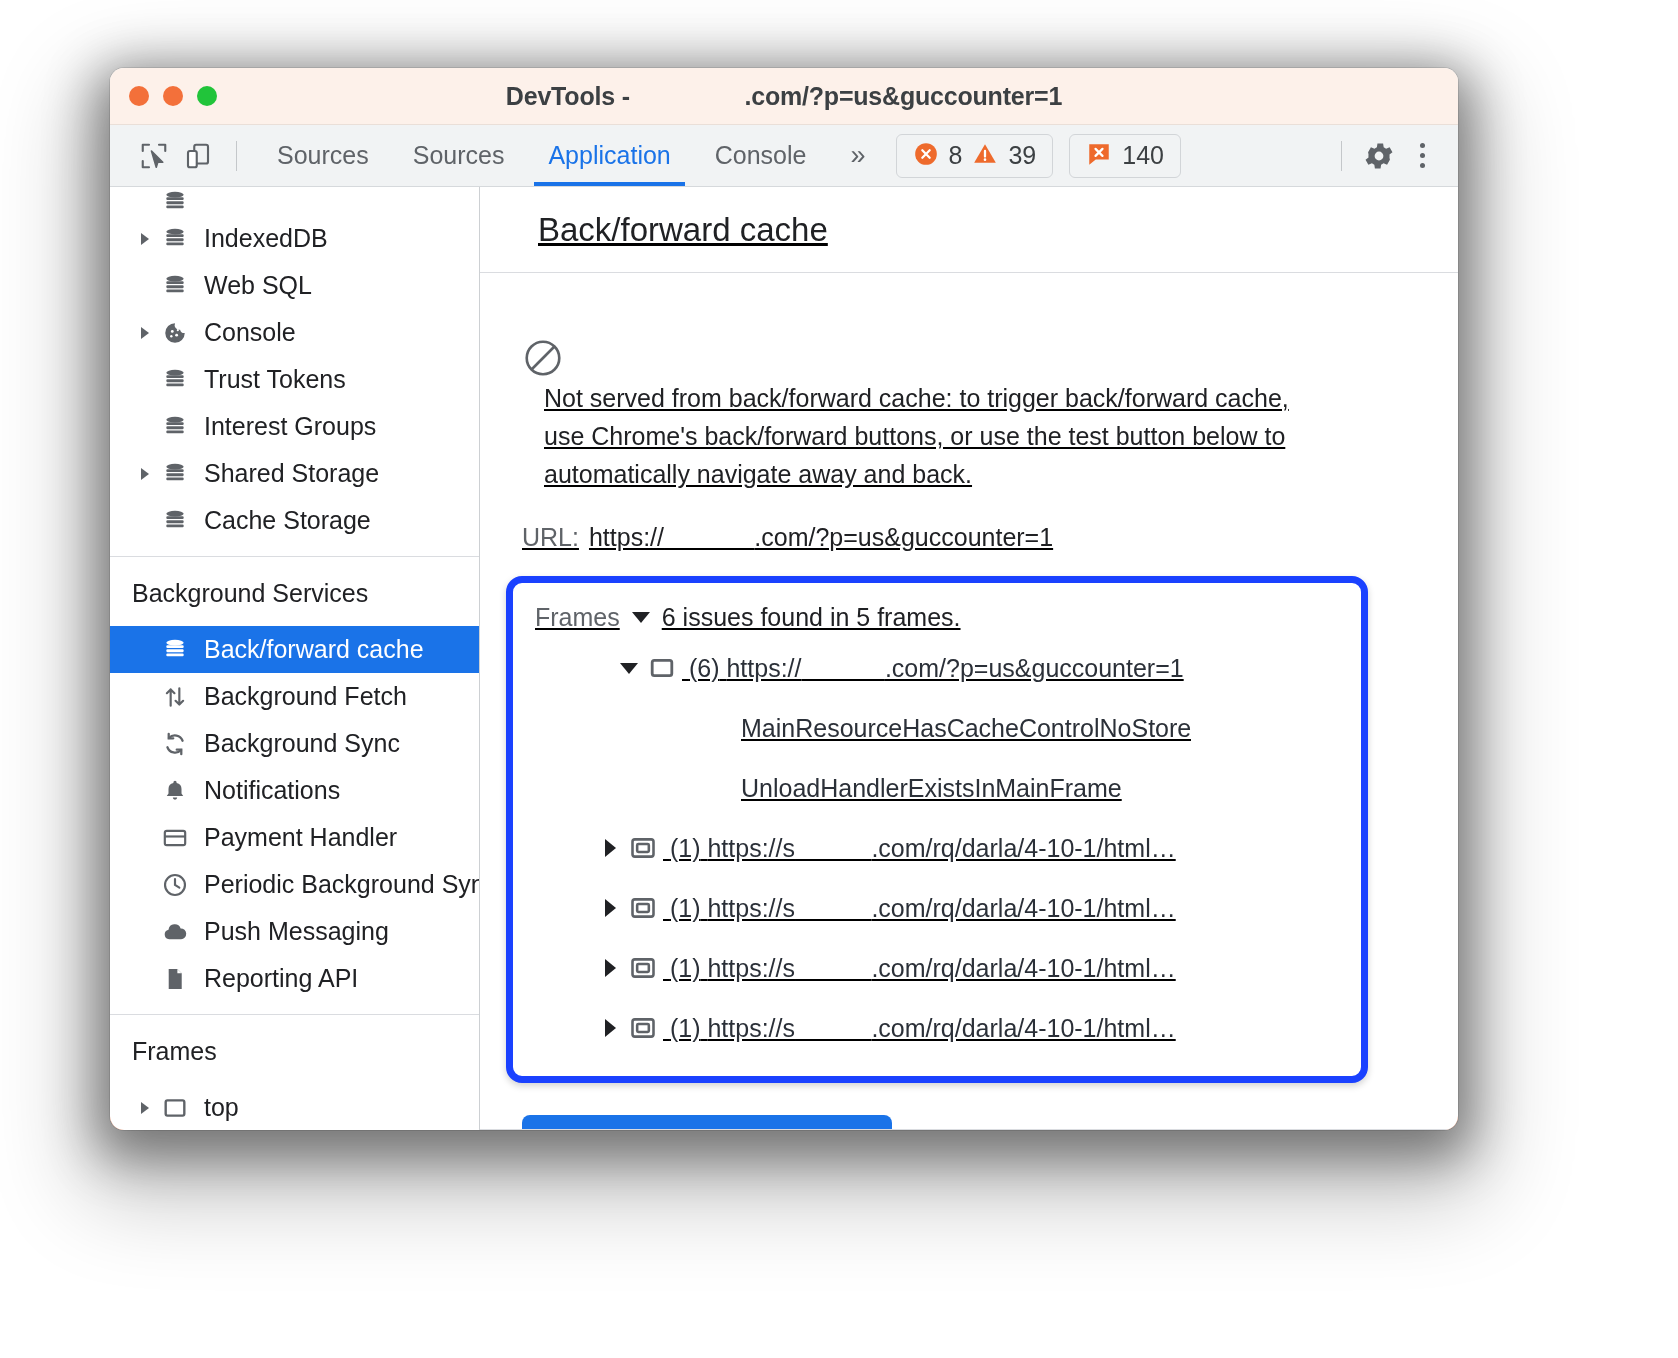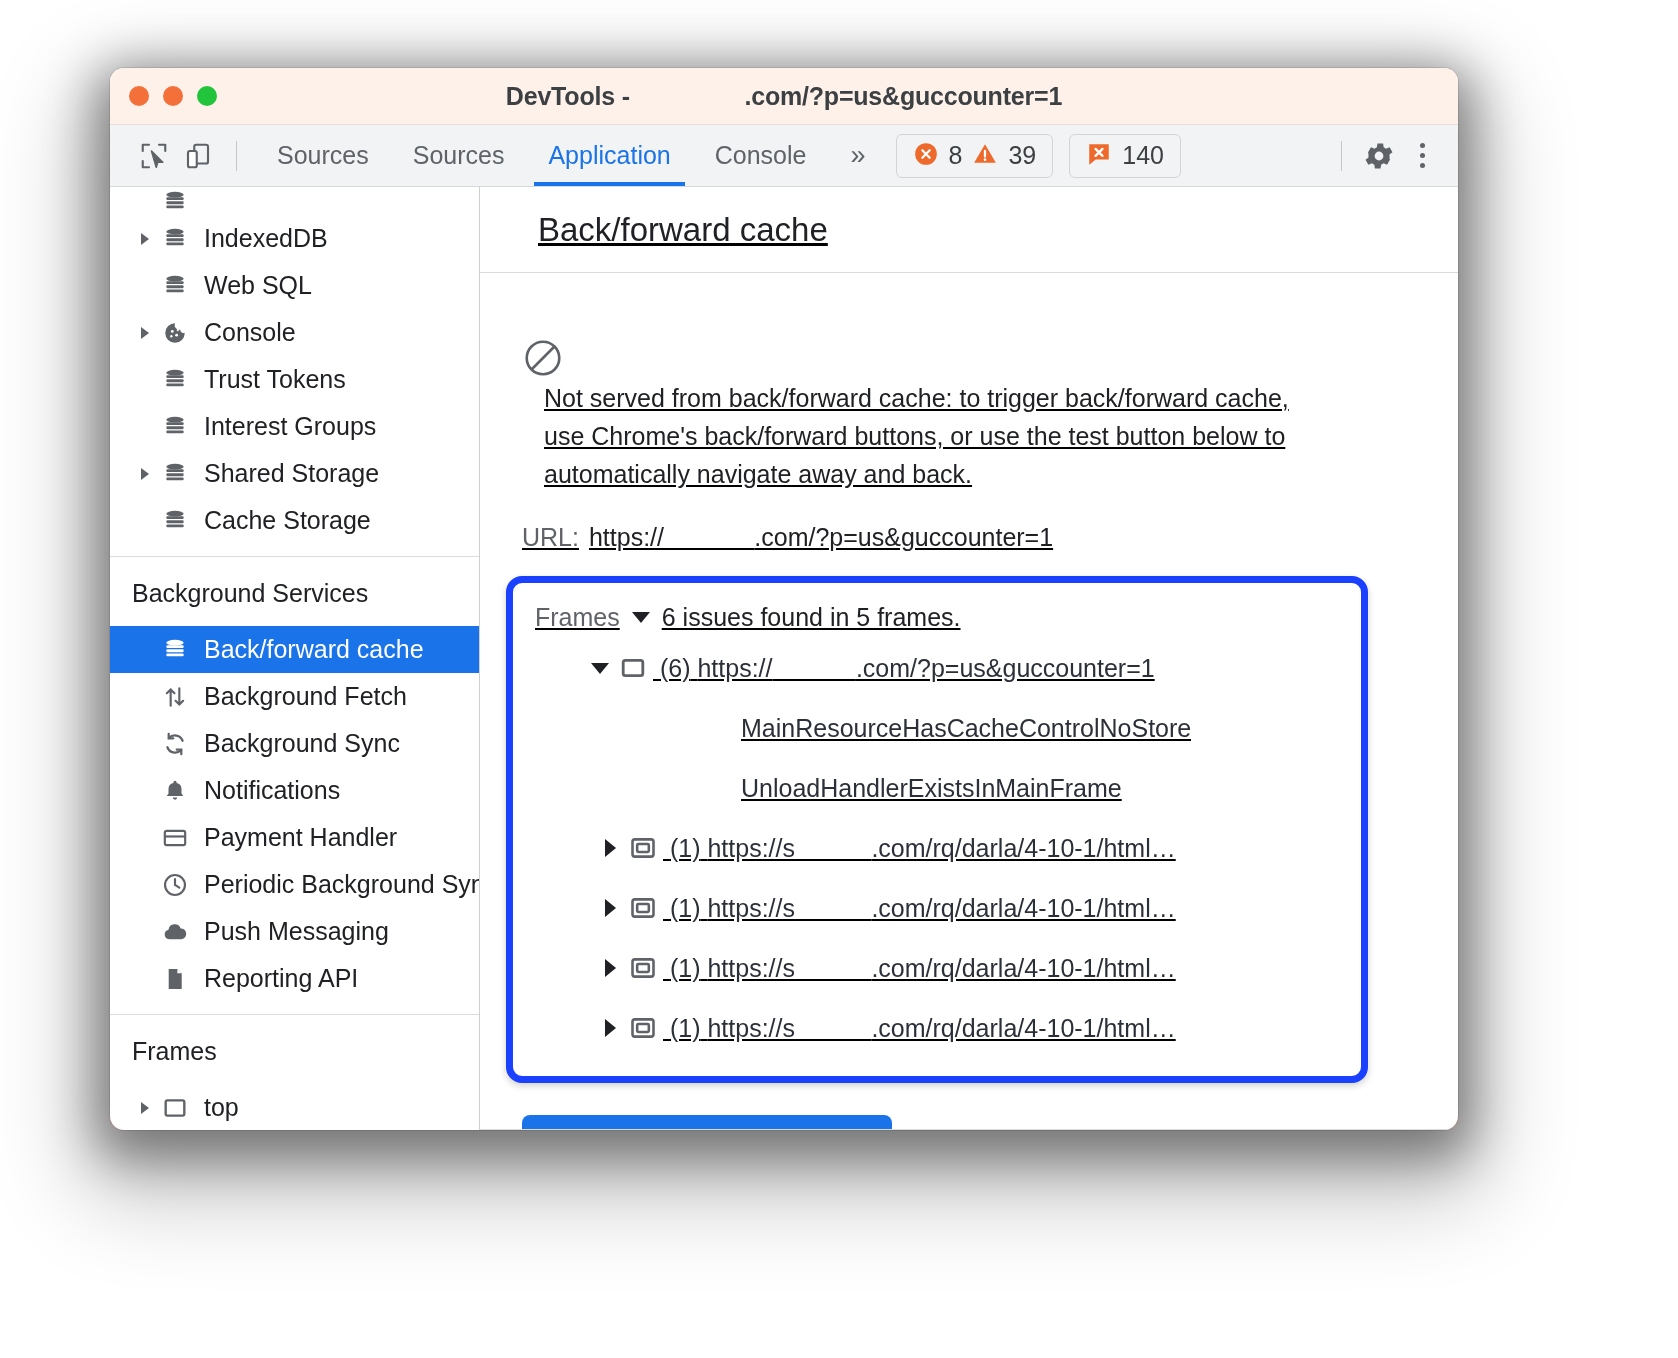--- a/index.html
+++ b/index.html
@@ -279,21 +279,21 @@
     font-size: 25px;
     color: #2b3038;
     white-space: pre;
     overflow: hidden;
     cursor: pointer;
   }
   .tree-row .tw { flex: 0 0 26px; display: flex; align-items: center; justify-content: center; }
   .tree-row .ticon { flex: 0 0 40px; display: flex; align-items: center; justify-content: center; color: #5f6368; }
   .tree-row .ttext { overflow: hidden; white-space: pre; }
   .tree-row .redacted { color: transparent; }
-  .row-l1 { padding-left: 74px; align-items: center; }
+  .row-l1 { padding-left: 103px; align-items: center; }
   .row-reason { padding-left: 228px; height: 60px; }
   .row-l2 { padding-left: 84px; }
 
   .test-btn {
     margin: 32px 0 0 42px;
     display: inline-flex;
     align-items: center; justify-content: center;
     background: #1a73e8;
     color: #ffffff;
     font-size: 26px;

